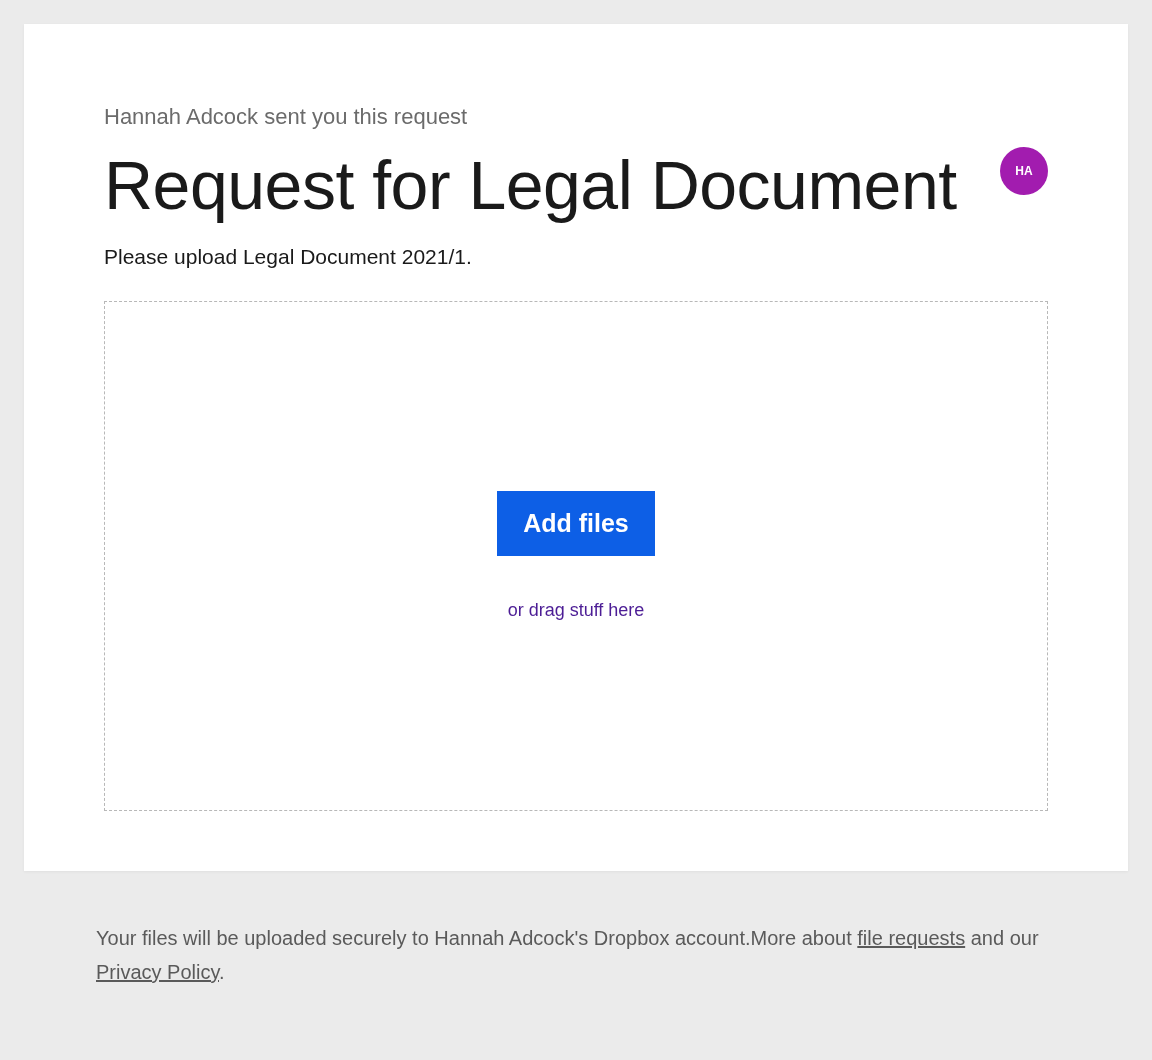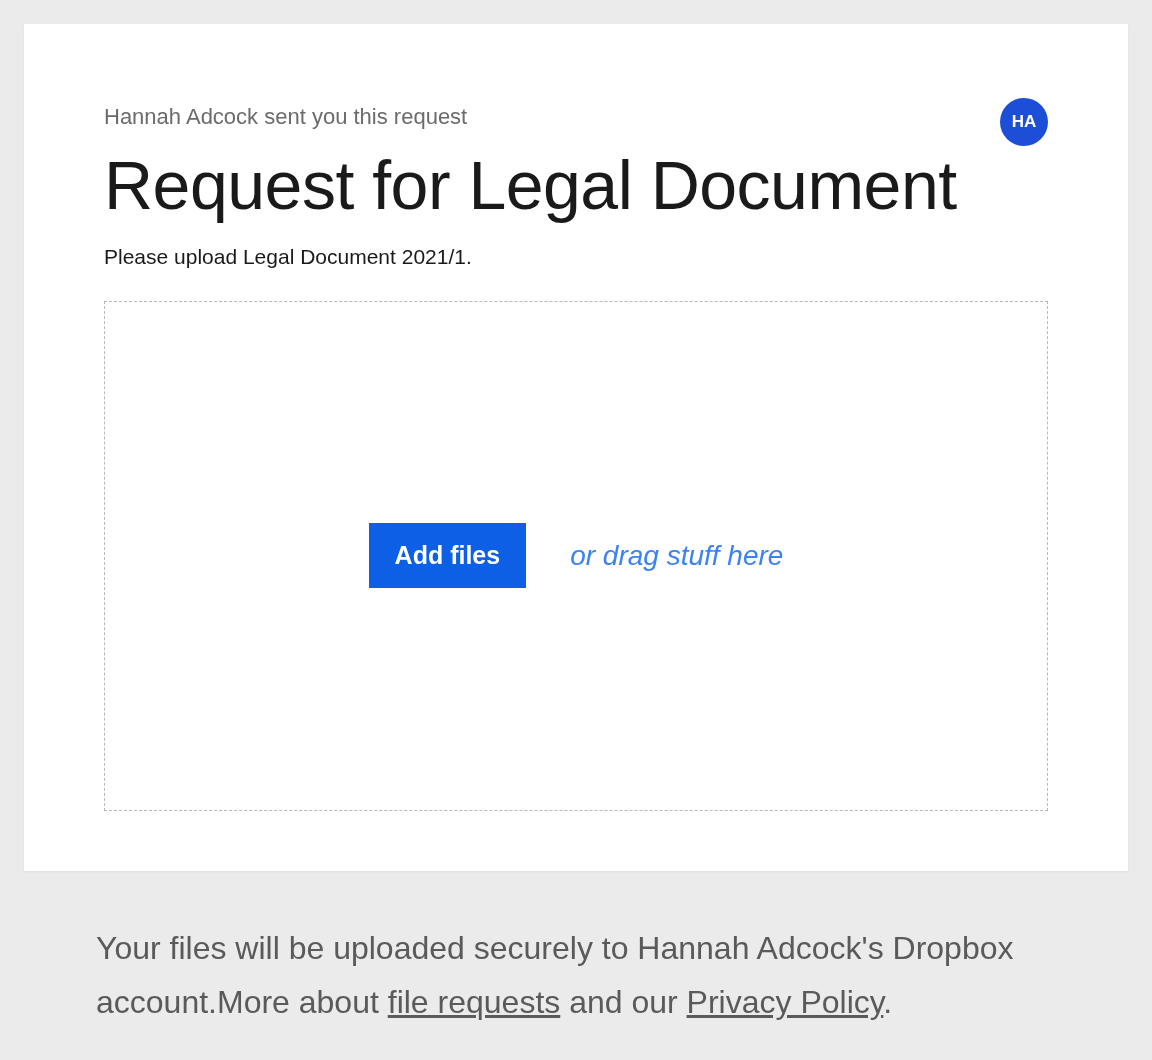--- a/index.html
+++ b/index.html
@@ -16,21 +16,21 @@
     }
     .card {
       background: #ffffff;
       width: 100%;
       padding: 80px 80px 60px 80px;
       box-shadow: 0 1px 3px rgba(0,0,0,0.05);
     }
     .header-row {
       display: flex;
       justify-content: space-between;
-      align-items: flex-start;
+      align-items: center;
     }
     .header-text {
       flex: 1;
     }
     .sender-line {
       font-size: 22px;
       color: #6b6b6b;
       margin-bottom: 18px;
     }
     .title {
@@ -43,57 +43,56 @@
     }
     .subtitle {
       font-size: 21px;
       color: #1a1a1a;
       margin-bottom: 32px;
     }
     .avatar {
       width: 48px;
       height: 48px;
       border-radius: 50%;
-      background: #1d4ed8;
+      background: #a21caf;
       color: #ffffff;
       display: flex;
       align-items: center;
       justify-content: center;
-      font-size: 17px;
+      font-size: 12px;
       font-weight: 700;
       flex-shrink: 0;
       margin-top: -6px;
     }
     .dropzone {
       border: 1px dashed #b8b8b8;
       height: 510px;
       display: flex;
-      flex-direction: row;
+      flex-direction: column;
       align-items: center;
       justify-content: center;
       gap: 44px;
     }
     .add-files-btn {
       background: #0d5fe6;
       color: #ffffff;
       border: none;
       font-size: 25px;
       font-weight: 600;
       padding: 18px 26px;
       cursor: pointer;
       font-family: inherit;
     }
     .drag-text {
-      font-size: 28px;
-      color: #3b82f6;
-      font-style: italic;
+      font-size: 18px;
+      color: #4c1d95;
     }
     .footer {
       padding: 50px 80px 0 72px;
-      font-size: 32px;
+      font-size: 20px;
       color: #5a5a5a;
       line-height: 1.7;
     }
     .footer a {
       color: #5a5a5a;
       text-decoration: underline;
     }
   </style>
 </head>
 <body>

